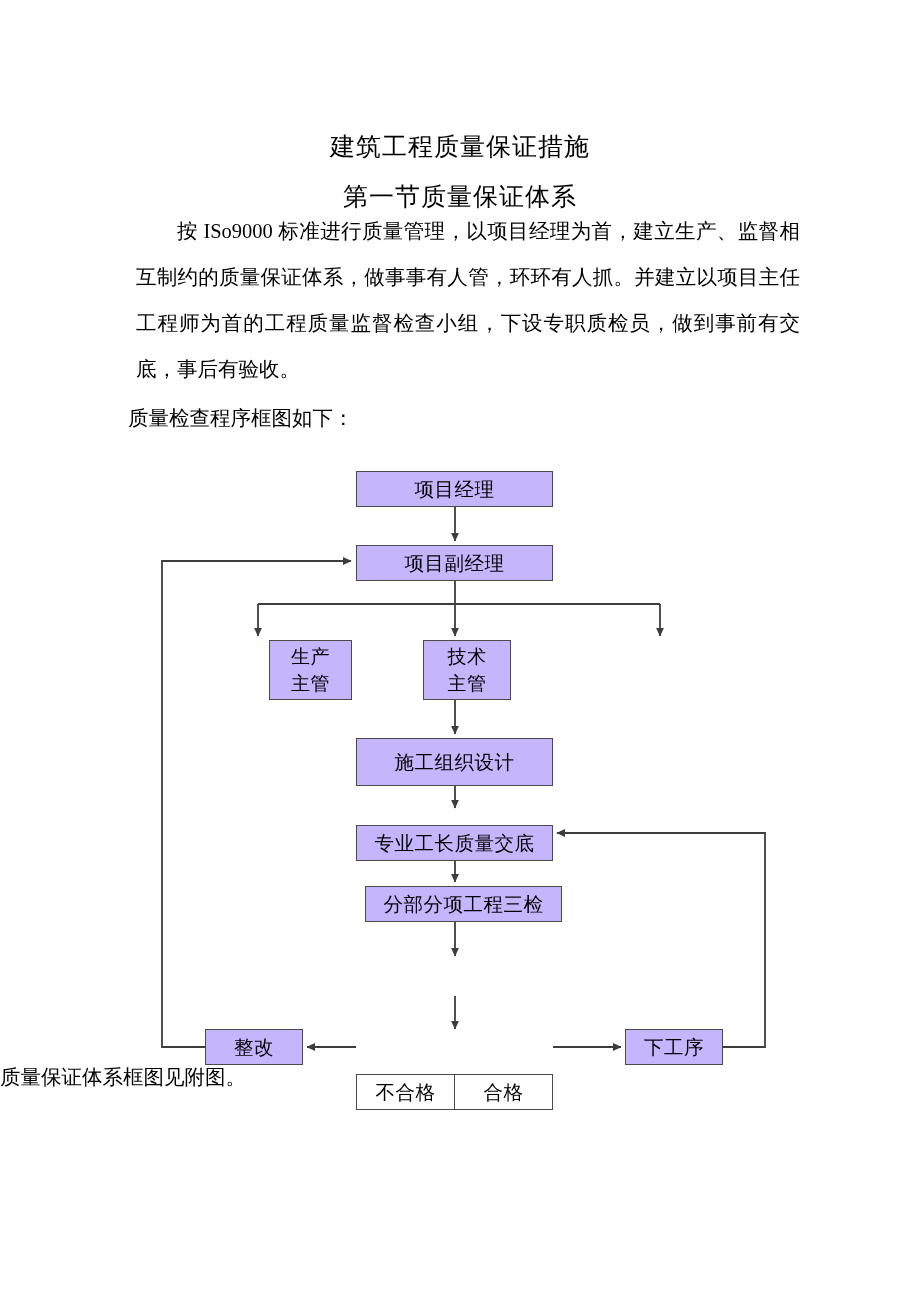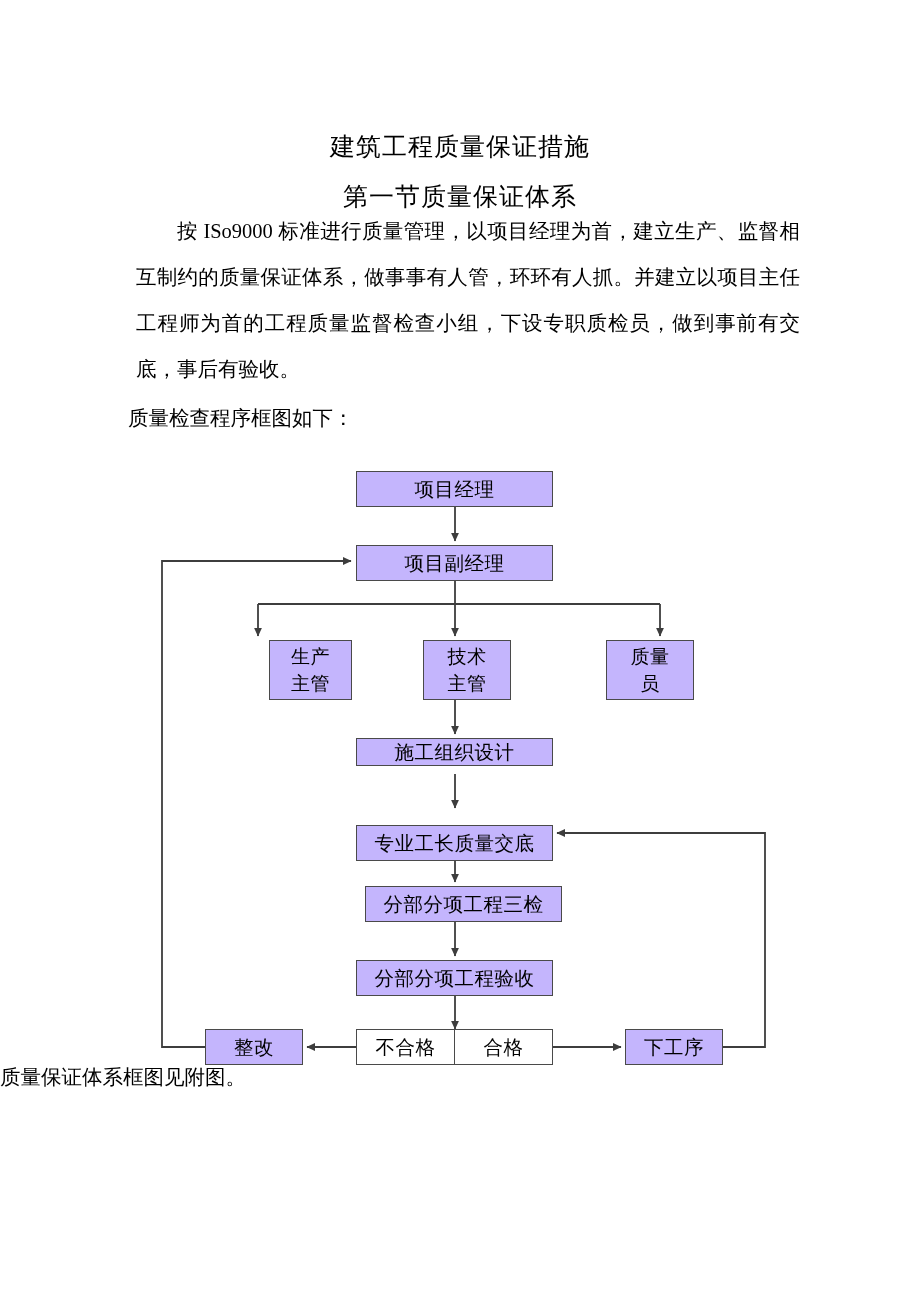--- a/index.html
+++ b/index.html
@@ -87,20 +87,21 @@
     white-space: pre-line;
     color: #000000;
   }
   .fc-box.narrow { font-size: 19px; }
   .fc-split {
     position: absolute;
     box-sizing: border-box;
     border: 1.6px solid #4a4a4a;
     background: #ffffff;
     display: flex;
+    margin-top: 45px;
   }
   .fc-split-cell {
     flex: 1 1 50%;
     display: flex;
     align-items: center;
     justify-content: center;
     font-size: 19.5px;
     letter-spacing: 0.5px;
   }
   .fc-split-cell.left-cell { border-right: 1.6px solid #4a4a4a; }
@@ -158,30 +159,27 @@
   <div class="fc-box" style="left:356px; top:471px; width:197px; height:36px;">项目经理</div>
 
   <div class="fc-box" style="left:356px; top:545px; width:197px; height:36px;">项目副经理</div>
 
   <div class="fc-box narrow" style="left:230px; top:640px; width:83px; height:60px;margin-left:39px;">生产
 主管</div>
 
   <div class="fc-box narrow" style="left:411px; top:640px; width:88px; height:60px;margin-left:12px;">技术
 主管</div>
 
-  <div class="fc-box narrow" style="left:606px; top:640px; width:88px; height:60px;">质量
-员</div>
 
-  <div class="fc-box" style="left:356px; top:738px; width:197px; height:28px;">施工组织设计</div>
+  <div class="fc-box" style="left:356px; top:738px; width:197px; height:48px;">施工组织设计</div>
 
   <div class="fc-box" style="left:356px; top:812px; width:197px; height:36px;margin-top:13px;">专业工长质量交底</div>
 
   <div class="fc-box" style="left:365px; top:886px; width:197px; height:36px;">分部分项工程三检</div>
 
-  <div class="fc-box" style="left:356px; top:960px; width:197px; height:36px;">分部分项工程验收</div>
 
   <div class="fc-box" style="left:205px; top:1029px; width:98px; height:36px;">整改</div>
 
   <div class="fc-split" style="left:356px; top:1029px; width:197px; height:36px;">
     <div class="fc-split-cell left-cell">不合格</div>
     <div class="fc-split-cell">合格</div>
   </div>
 
   <div class="fc-box" style="left:625px; top:1029px; width:98px; height:36px;">下工序</div>
 

